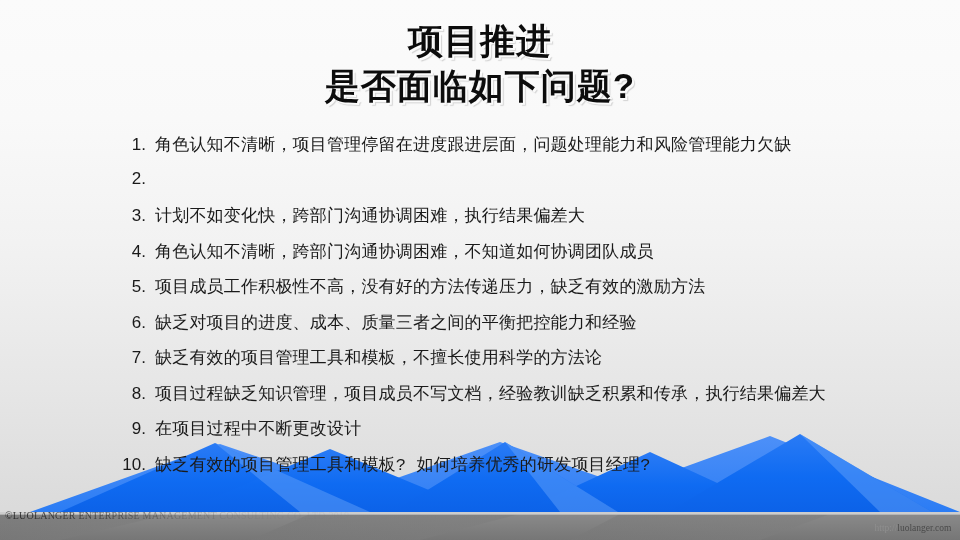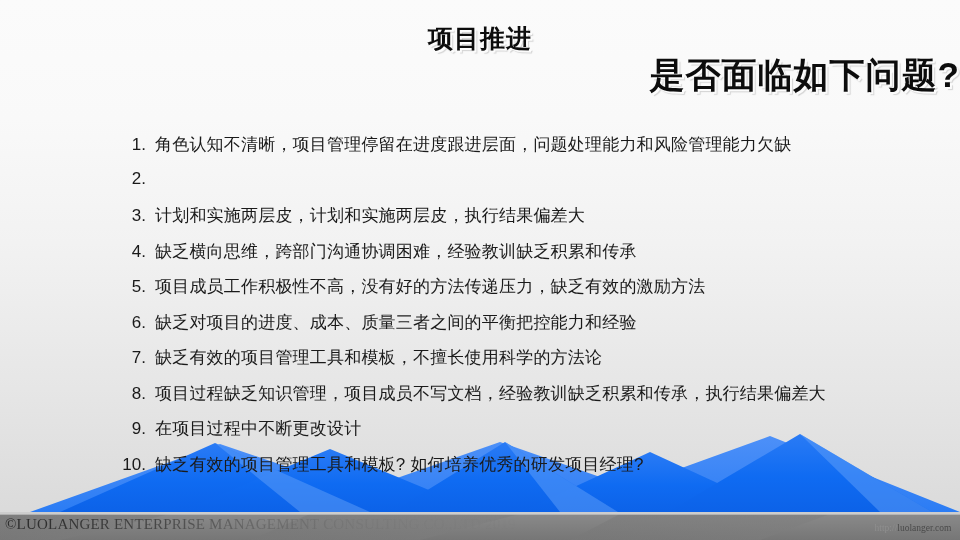--- a/index.html
+++ b/index.html
@@ -37,22 +37,22 @@
     z-index: 6;
   }
   .title-line {
     display: block;
     color: #0c0c0c;
     font-weight: bold;
     letter-spacing: 1px;
     line-height: 1.18;
     text-shadow: 2px 2px 0 rgba(255,255,255,0.9), 3px 3px 1px rgba(140,140,140,0.35);
   }
-  .title-line-1 { font-size: 25px; }
-  .title-line-2 { font-size: 35px; text-align: right; }
+  .title-line-1 { font-size: 35px; font-family: Liberation Mono, monospace; }
+  .title-line-2 { font-size: 35px; }
 
   
   #issue-list {
     position: absolute;
     top: 133px;
     left: 104px;
     width: 800px;
     z-index: 5;
   }
   .issue-row {
@@ -67,42 +67,42 @@
     padding-right: 9px;
     font-size: 17px;
     color: #191919;
     font-family: "Liberation Sans", "DejaVu Sans", sans-serif;
   }
   .issue-text {
     font-size: 17px;
     color: #1a1a1a;
     letter-spacing: 0.2px;
     white-space: nowrap;
-    font-family: Liberation Sans, sans-serif;
+    font-family: Liberation Mono, monospace;
   }
 
   
   #mountains {
     position: absolute;
     left: 0;
     bottom: 0;
     width: 960px;
     height: 110px;
     z-index: 2;
     pointer-events: none;
   }
 
   
   #footer-copyright {
     position: absolute;
     left: 5px;
-    bottom: 7px;
+    bottom: 19px;
     z-index: 7;
     font-family: "Liberation Serif", "DejaVu Serif", serif;
-    font-size: 15px;
+    font-size: 10px;
     letter-spacing: 0.2px;
     white-space: nowrap;
     color: rgba(25,25,25,0.72);
     background: linear-gradient(to right,
                 rgba(20,20,20,0.80) 0%,
                 rgba(30,30,30,0.62) 28%,
                 rgba(60,60,60,0.38) 48%,
                 rgba(90,90,90,0.20) 66%,
                 rgba(110,110,110,0.12) 82%,
                 rgba(120,120,120,0.08) 100%);
@@ -192,26 +192,26 @@
       <span class="issue-num">1.</span>
       <span class="issue-text">角色认知不清晰，项目管理停留在进度跟进层面，问题处理能力和风险管理能力欠缺</span>
     </div>
 
     <div class="issue-row">
       <span class="issue-num">2.</span>
     </div>
 
     <div class="issue-row">
       <span class="issue-num">3.</span>
-      <span class="issue-text">计划和实施两层皮，计划和实施两层皮，执行结果偏差大</span>
+      <span class="issue-text">计划不如变化快，跨部门沟通协调困难，执行结果偏差大</span>
     </div>
 
     <div class="issue-row">
       <span class="issue-num">4.</span>
-      <span class="issue-text">缺乏横向思维，跨部门沟通协调困难，经验教训缺乏积累和传承</span>
+      <span class="issue-text">角色认知不清晰，跨部门沟通协调困难，不知道如何协调团队成员</span>
     </div>
 
     <div class="issue-row">
       <span class="issue-num">5.</span>
       <span class="issue-text">项目成员工作积极性不高，没有好的方法传递压力，缺乏有效的激励方法</span>
     </div>
 
     <div class="issue-row">
       <span class="issue-num">6.</span>
       <span class="issue-text">缺乏对项目的进度、成本、质量三者之间的平衡把控能力和经验</span>

